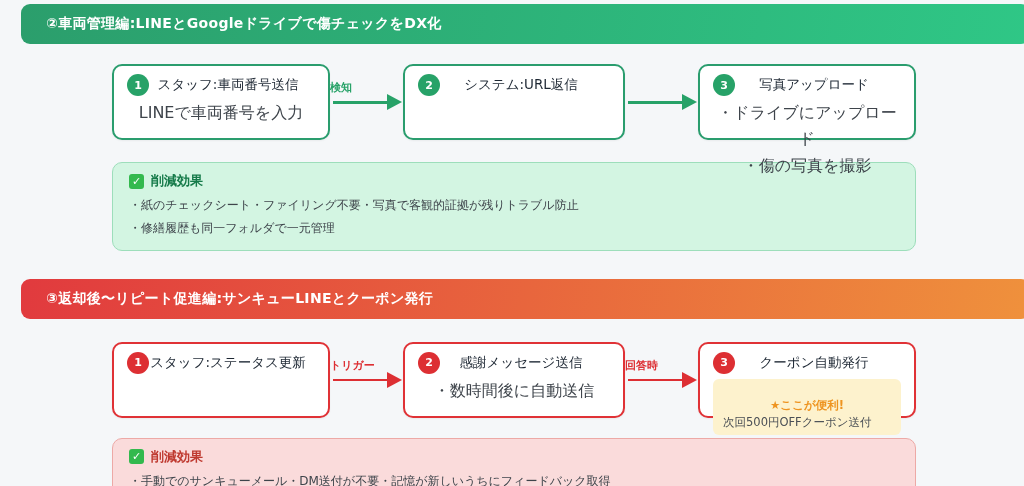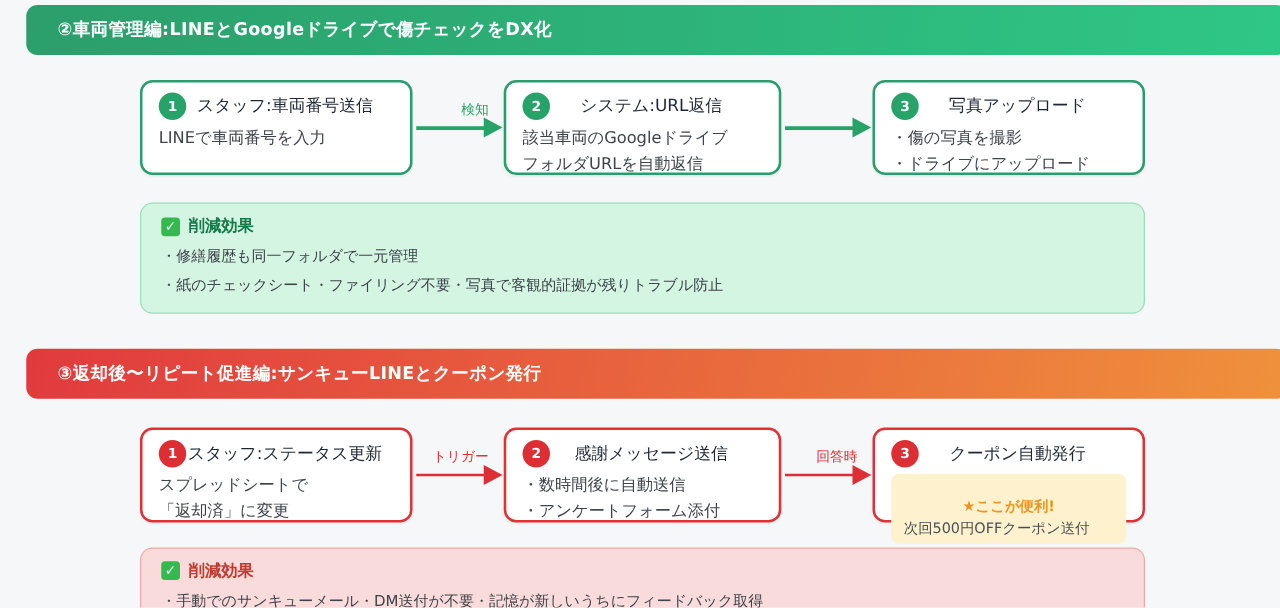--- a/index.html
+++ b/index.html
@@ -30,31 +30,31 @@
   .green-box{border:2px solid #2a9d6e;}
   .red-box{border:2px solid #e03236;}
   .step-head{display:flex;align-items:center;}
   .step-num{
     width:22px;height:22px;border-radius:50%;color:#fff;flex:0 0 22px;
     font-size:11px;font-weight:bold;display:flex;align-items:center;justify-content:center;
   }
   .green-box .step-num{background:#27a268;}
   .red-box .step-num{background:#dd2f33;}
   .step-title{flex:1;text-align:center;font-size:13.5px;font-weight:normal;color:#1d2733;padding-right:8px;}
-  .step-lines{margin-top:4px;font-size:13px;color:#3e444b;line-height:1.65;}
+  .step-lines{margin-top:4px;font-size:16px;color:#3e444b;line-height:1.65;text-align:center;}
 
   
   .arrow{flex:1;position:relative;height:60px;}
   .arrow-line{position:absolute;left:3px;right:15px;top:29px;height:2.5px;}
   .arrow-head{
     position:absolute;right:1px;top:30px;transform:translateY(-50%);
     width:0;height:0;border-top:8px solid transparent;border-bottom:8px solid transparent;
     border-left:15px solid transparent;
   }
-  .arrow-label{position:absolute;left:0;right:12px;top:8px;text-align:right;font-size:11px;font-weight:normal;}
+  .arrow-label{position:absolute;left:0;right:12px;top:8px;text-align:left;font-size:11px;font-weight:bold;}
   .green-arrow .arrow-line{background:#27a268;}
   .green-arrow .arrow-head{border-left-color:#27a268;}
   .green-arrow .arrow-label{color:#27a268;}
   .red-arrow .arrow-line{background:#dd2f33;}
   .red-arrow .arrow-head{border-left-color:#dd2f33;}
   .red-arrow .arrow-label{color:#dd2f33;}
 
   
   .effect-box{
     box-sizing:border-box;margin:22px 0 0 112px;width:804px;
@@ -102,86 +102,77 @@
       <div class="arrow-label">検知</div>
       <div class="arrow-line"></div>
       <div class="arrow-head"></div>
     </div>
 
     <div class="step-box green-box w222">
       <div class="step-head">
         <span class="step-num">2</span>
         <span class="step-title">システム:URL返信</span>
       </div>
-      <div class="step-lines">
-        <div>該当車両のGoogleドライブ</div>
-        <div>フォルダURLを自動返信</div>
-      </div>
     </div>
 
     <div class="arrow green-arrow">
       <div class="arrow-label"></div>
       <div class="arrow-line"></div>
       <div class="arrow-head"></div>
     </div>
 
     <div class="step-box green-box w218">
       <div class="step-head">
         <span class="step-num">3</span>
         <span class="step-title">写真アップロード</span>
       </div>
       <div class="step-lines">
+        <div>・ドライブにアップロード</div>
         <div>・傷の写真を撮影</div>
-        <div>・ドライブにアップロード</div>
       </div>
     </div>
   </div>
 
   <div class="effect-box green-effect">
     <div class="effect-title">
       <span class="check-icon">✓</span>
       <span>削減効果</span>
     </div>
     <div class="effect-lines">
+      <div>・紙のチェックシート・ファイリング不要・写真で客観的証拠が残りトラブル防止</div>
       <div>・修繕履歴も同一フォルダで一元管理</div>
-      <div>・紙のチェックシート・ファイリング不要・写真で客観的証拠が残りトラブル防止</div>
     </div>
   </div>
 
   <div class="section-header header-red">
     <span>③返却後〜リピート促進編:サンキューLINEとクーポン発行</span>
   </div>
 
   <div class="flow-row second">
 
     <div class="step-box red-box w218">
       <div class="step-head">
         <span class="step-num">1</span>
         <span class="step-title">スタッフ:ステータス更新</span>
       </div>
-      <div class="step-lines">
-        <div>スプレッドシートで</div>
-        <div>「返却済」に変更</div>
-      </div>
     </div>
 
     <div class="arrow red-arrow">
       <div class="arrow-label">トリガー</div>
       <div class="arrow-line"></div>
       <div class="arrow-head"></div>
     </div>
 
     <div class="step-box red-box w222">
       <div class="step-head">
         <span class="step-num">2</span>
         <span class="step-title">感謝メッセージ送信</span>
       </div>
       <div class="step-lines">
         <div>・数時間後に自動送信</div>
-        <div>・アンケートフォーム添付</div>
       </div>
     </div>
 
     <div class="arrow red-arrow">
       <div class="arrow-label">回答時</div>
       <div class="arrow-line"></div>
       <div class="arrow-head"></div>
     </div>
 
     <div class="step-box red-box w218">

